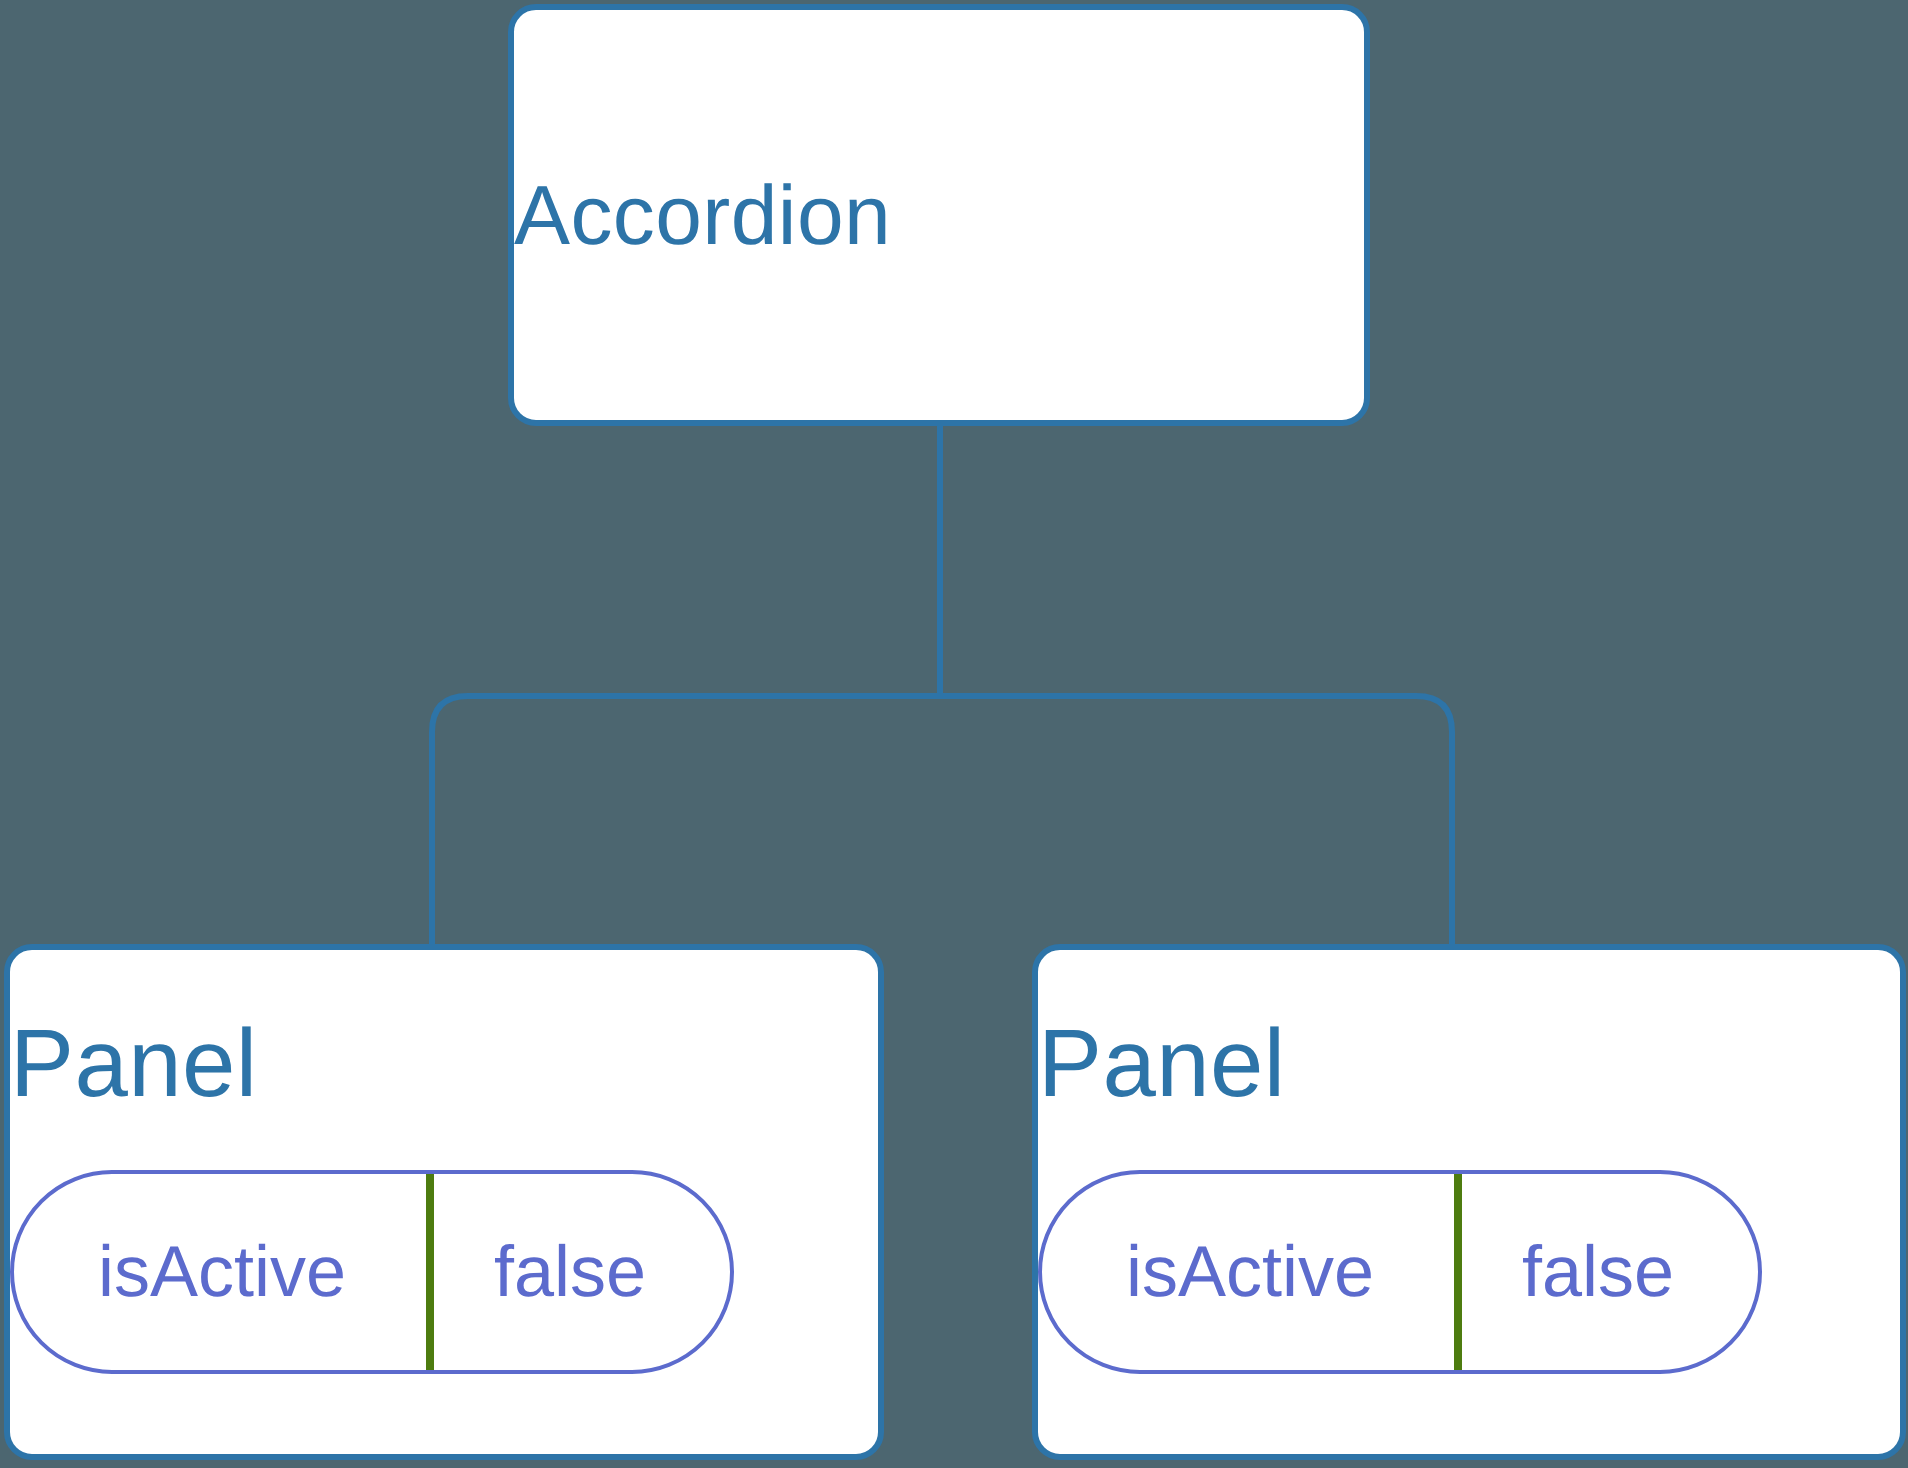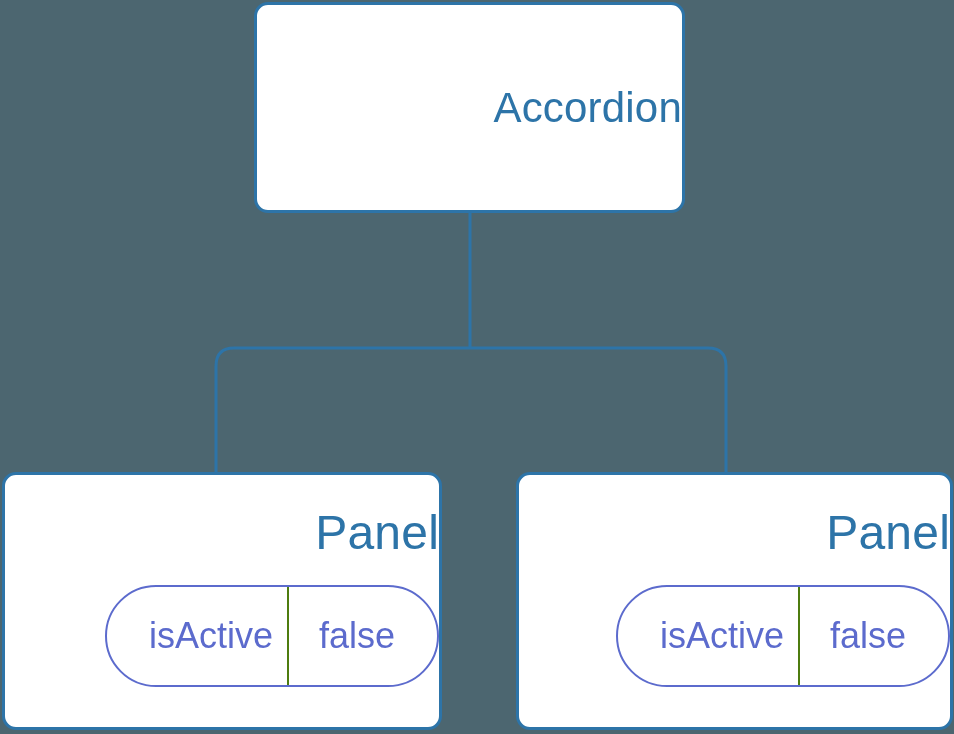--- a/index.html
+++ b/index.html
@@ -30,21 +30,21 @@
   }
   
   .node {
     position: absolute;
     background: #ffffff;
     border: 3px solid #2d74a8;
     border-radius: 14px;
     box-sizing: border-box;
     display: flex;
     flex-direction: column;
-    align-items: flex-end;
+    align-items: flex-start;
   }
   #node-accordion {
     left: 254px;
     top: 2px;
     width: 431px;
     height: 211px;
     justify-content: center;
   }
   #node-panel-left {
     left: 2px;
@@ -89,25 +89,25 @@
   .pill-val {
     display: flex;
     align-items: center;
     justify-content: center;
     color: #5c6bcd;
     font-size: 36px;
     line-height: 1;
     white-space: nowrap;
   }
   .pill-key {
-    padding: 0 14px 0 42px;
+    padding: 0 40px 0 42px;
   }
   .pill-val {
     padding: 0 42px 0 30px;
-    border-left: 2px solid #4d7c0f;
+    border-left: 4px solid #4d7c0f;
   }
 </style>
 </head>
 <body>
 
 <div id="stage">
 
   <svg id="edges" viewBox="0 0 954 734" width="954" height="734" xmlns="http://www.w3.org/2000/svg">
 
     <path d="M 470 211 L 470 348" fill="none" stroke="#2d74a8" stroke-width="3"></path>

